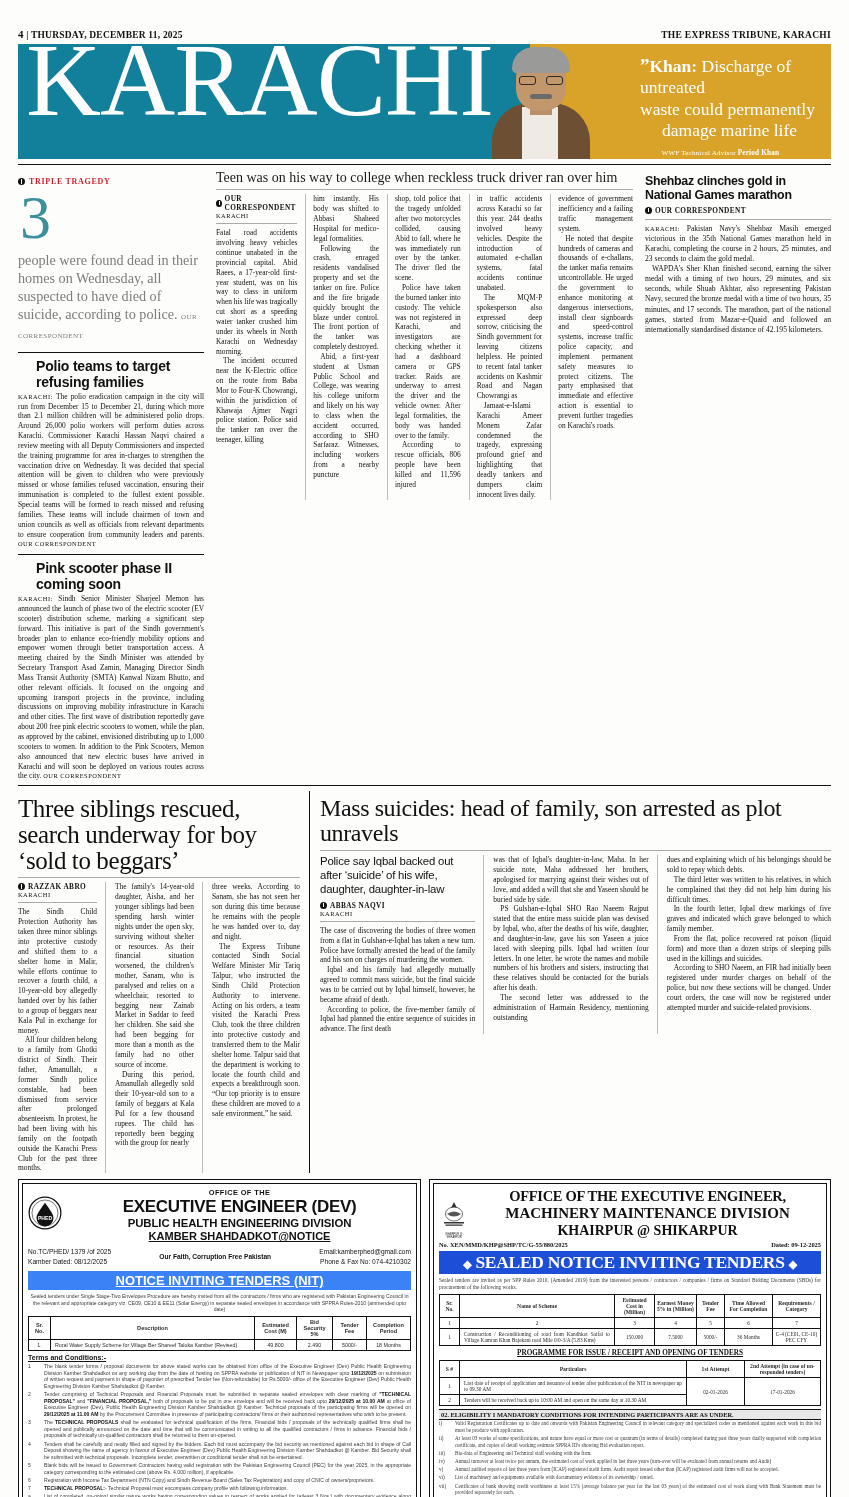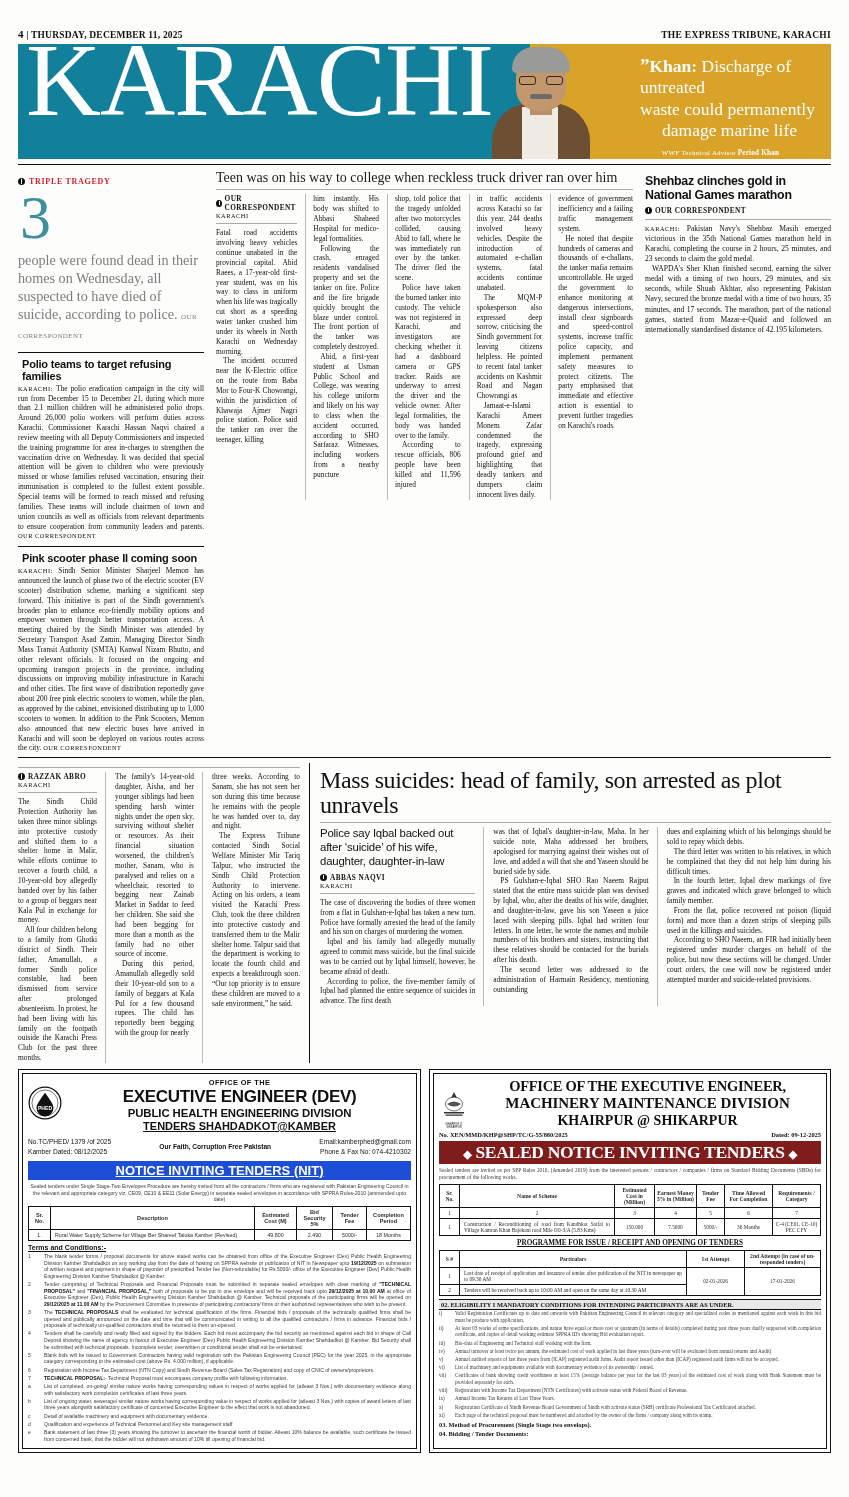--- a/index.html
+++ b/index.html
@@ -75,21 +75,21 @@
   .rail { width:186px; float:left; }
   .tag { display:flex; align-items:center; gap:4px; color:#cf1f2e; font-weight:700;
          font-size:8px; letter-spacing:.7px; margin:7px 0 2px; }
   .tag .bullet { background:#111; width:7px; height:7px; }
   .bignum { font-family:"Liberation Serif", serif; font-size:62px; color:#3d8f9e;
             line-height:.82; margin:6px 0 8px 2px; }
   .kicker { font-family:"Liberation Serif", serif; font-size:14.2px; color:#7c7c7c;
             line-height:1.28; }
   .kicker .src { font-size:7px; letter-spacing:.4px; }
   .brief-h { font-family:"Liberation Sans", sans-serif; font-weight:700;
-             font-size:11px; margin:3px 4px 2px; letter-spacing:-.2px; }
+             font-size:14px; margin:3px 18px 2px; letter-spacing:-.2px; }
 
   
   .storyA { margin-left:198px; }
   .hl-main { font-family:"Liberation Serif", serif; font-weight:700; font-size:35px;
              line-height:1.0; letter-spacing:-.6px; margin:6px 0 2px; }
   .sub-main { font-family:"Liberation Serif", serif; font-size:14px; color:#1a1a1a;
               line-height:1.1; margin-bottom:4px; }
   .cols3 { display:grid; grid-template-columns:1fr 1fr 1fr; gap:9px; }
   .cols3 > div { border-right:.5px solid #bbb; padding-right:8px; }
   .cols3 > div:last-child { border-right:0; padding-right:0; }
@@ -120,21 +120,21 @@
   .ad-t1 { font-family:"Liberation Sans", sans-serif; font-weight:700; font-size:17px;
            letter-spacing:-.3px; }
   .ad-t2 { font-family:"Liberation Sans", sans-serif; font-weight:700; font-size:11.4px;
            letter-spacing:-.1px; }
   .ad-t3 { font-family:"Liberation Sans", sans-serif; font-weight:700; font-size:11px;
            text-decoration:underline; margin-top:1px; }
   .ad-meta { display:flex; justify-content:space-between; font-family:"Liberation Sans", sans-serif;
              font-size:6.6px; margin-top:5px; }
   .ad-meta div { line-height:1.5; }
   .ad-meta .mid { font-weight:700; align-self:center; }
-  .nit-bar { background:#1d4ed8; color:#fff; text-align:center;
+  .nit-bar { background:#3b82f6; color:#fff; text-align:center;
              font-family:"Liberation Sans", sans-serif; font-weight:700;
              font-size:13px; padding:2px 0; margin:4px 0 3px;
              text-decoration:underline; }
   .ad-p { font-family:"Liberation Sans", sans-serif; font-size:5.1px; line-height:1.32;
           text-align:justify; color:#3a3a3a; }
   table.tb { width:100%; border-collapse:collapse; margin:3px 0; }
   table.tb td, table.tb th { border:.7px solid #111; font-family:"Liberation Sans", sans-serif;
         font-size:5.3px; padding:2px 2px; text-align:center; color:#2b2b2b; }
   table.tb th { font-weight:700; font-size:5.6px; }
   table.tb td.desc { text-align:justify; padding:2px 4px; }
@@ -144,21 +144,21 @@
   .tc-row { display:flex; gap:4px; margin-bottom:1.6px; }
   .tc-row .n { flex:0 0 12px; text-align:left; font-family:"Liberation Sans", sans-serif;
                font-size:5.1px; color:#3a3a3a; }
   .tc-row .t { flex:1; font-family:"Liberation Sans", sans-serif; font-size:5.1px;
                line-height:1.3; text-align:justify; color:#3a3a3a; }
   .tc-row .t b { color:#111; }
 
   .adR .ad-t1 { font-size:14.5px; font-family:"Liberation Serif", serif; }
   .adR .ad-t2 { font-size:15px; font-family:"Liberation Serif", serif; }
   .adR .ad-t3 { font-size:14px; font-family:"Liberation Serif", serif; text-decoration:none; }
-  .sealed { background:#7f1d1d; color:#fff; text-align:center;
+  .sealed { background:#1d4ed8; color:#fff; text-align:center;
             font-family:"Liberation Serif", serif; font-weight:700; font-size:17.5px;
             letter-spacing:-.3px; padding:1px 0; margin:3px 0; }
   .adR .ad-p, .adR .tc-row .t, .adR table.tb td, .adR table.tb th,
   .adR .tc-row .n { font-family:"Liberation Serif", serif; }
   .prog { text-align:center; font-family:"Liberation Serif", serif; font-weight:700;
           font-size:7.2px; text-decoration:underline; margin:2px 0; }
   .el-h { background:#e8e8e8; font-family:"Liberation Serif", serif; font-weight:700;
           font-size:6.4px; padding:1px 2px; border-top:.6px solid #111;
           border-bottom:.6px solid #111; }
 </style>
@@ -304,20 +304,21 @@
       </div>
     </div>
   </div>
 
   <div style="clear:both"></div>
   <hr class="h" style="margin-top:4px">
 
   <div class="deck2" style="display:flex; gap:10px;">
 
     <div style="flex:0 0 292px; border-right:1px solid #111; padding-right:9px;">
+      <div class="hl-2">Three siblings rescued, search underway for boy ‘sold to beggars’</div>
       <hr class="hl">
       <div class="cols3">
         <div>
           <div class="byline">
             <span class="bullet"></span>
             <span>RAZZAK ABRO</span>
           </div>
           <div class="dateline">KARACHI</div>
           <hr class="hl">
           <div class="body-txt">
@@ -388,21 +389,21 @@
               <circle cx="30" cy="30" r="28" fill="none" stroke="#111" stroke-width="2.2"></circle>
               <circle cx="30" cy="30" r="23" fill="none" stroke="#111" stroke-width="1"></circle>
               <path d="M30 12 C20 26 15 33 15 39 a15 15 0 0 0 30 0 c0-6-5-13-15-27z" fill="#111"></path>
               <text x="30" y="43" font-size="9" fill="#fff" text-anchor="middle" font-family="Liberation Sans, sans-serif" font-weight="bold">PHED</text>
             </svg>
           </div>
           <div class="ad-hd" style="flex:1">
             <div class="ad-office">OFFICE OF THE</div>
             <div class="ad-t1">EXECUTIVE ENGINEER (DEV)</div>
             <div class="ad-t2">PUBLIC HEALTH ENGINEERING DIVISION</div>
-            <div class="ad-t3">TENDERS SHAHDADKOT@KAMBER</div>
+            <div class="ad-t3">KAMBER SHAHDADKOT@NOTICE</div>
           </div>
         </div>
         <div class="ad-meta">
           <div>
             <div>No.TC/PHED/ 1379 /of 2025</div>
             <div>Kamber Dated: 08/12/2025</div>
           </div>
           <div class="mid">Our Faith, Corruption Free Pakistan</div>
           <div style="text-align:right">
             <div>Email:kamberphed@gmail.com</div>

